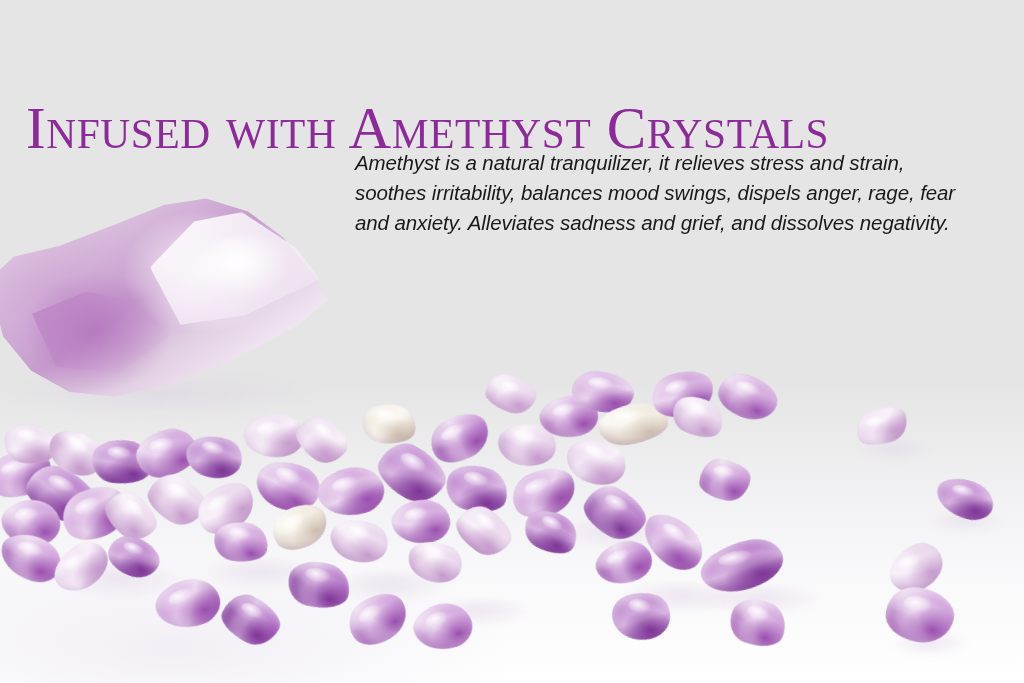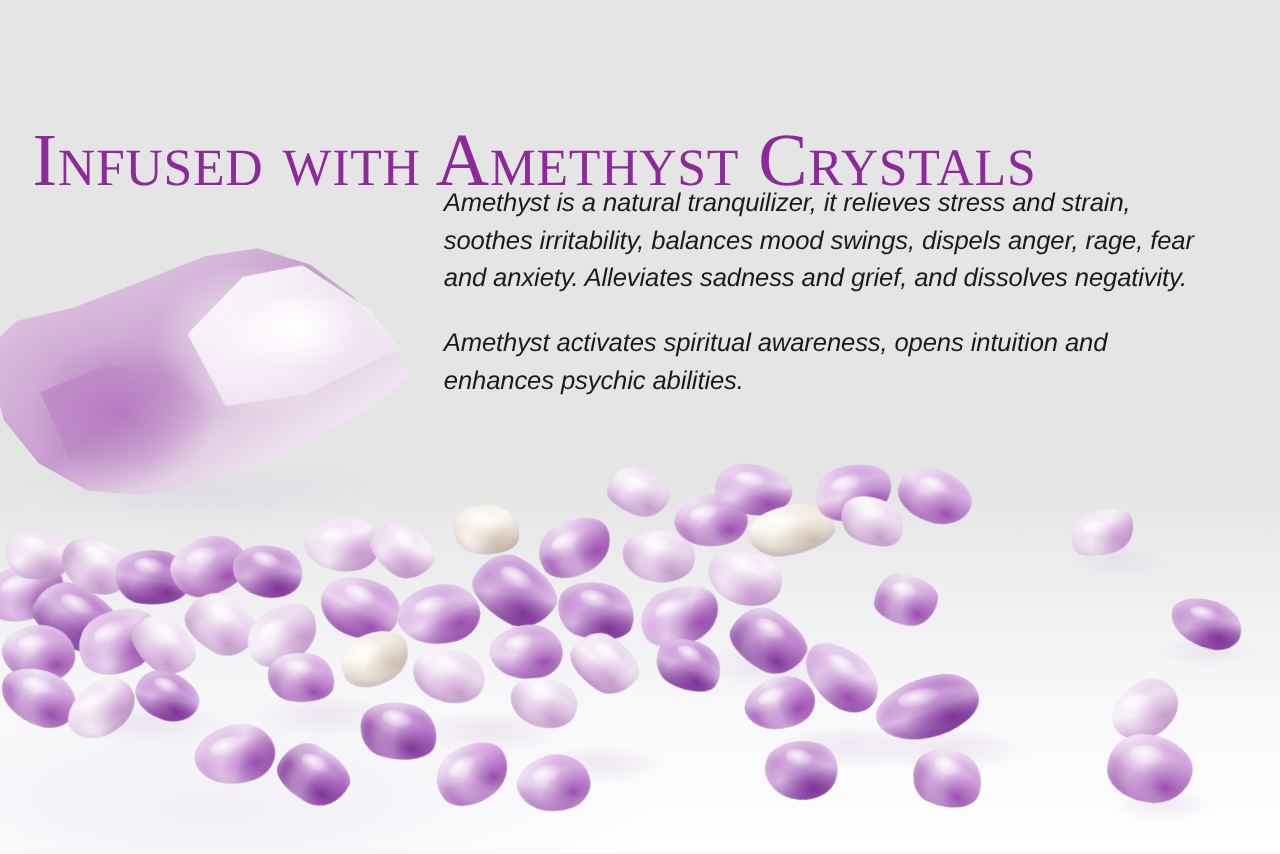--- a/index.html
+++ b/index.html
@@ -237,16 +237,15 @@
         <div class="stone" style="left: 936px; top: 480px; width: 58px; height: 38px; border-radius: 50% 50% 38% 62% / 40% 56% 44% 60%; transform: rotate(14deg); background: radial-gradient(55% 45% at 32% 28%, rgb(217, 182, 226) 0%, rgba(255, 255, 255, 0) 62%), radial-gradient(60% 55% at 72% 74%, rgb(126, 53, 151) 0%, rgba(255, 255, 255, 0) 78%), linear-gradient(161deg, rgb(168, 95, 189) 0%, rgb(217, 182, 226) 55%, rgb(126, 53, 151) 100%); box-shadow: rgba(110, 47, 140, 0.18) 0px -3px 6px inset, rgba(255, 255, 255, 0.55) 2px 3px 6px inset;"></div>
         <div class="stone" style="left: 888px; top: 546px; width: 56px; height: 44px; border-radius: 64% 36% 54% 46% / 52% 48%; transform: rotate(-26deg); background: radial-gradient(55% 45% at 32% 28%, rgb(248, 240, 249) 0%, rgba(255, 255, 255, 0) 62%), radial-gradient(60% 55% at 72% 74%, rgb(199, 156, 205) 0%, rgba(255, 255, 255, 0) 78%), linear-gradient(198deg, rgb(226, 201, 230) 0%, rgb(248, 240, 249) 55%, rgb(199, 156, 205) 100%); box-shadow: rgba(110, 47, 140, 0.18) 0px -3px 6px inset, rgba(255, 255, 255, 0.55) 2px 3px 6px inset;"></div>
         <div class="stone" style="left: 886px; top: 588px; width: 68px; height: 54px; border-radius: 42% 58% 48% 52% / 54% 46% 56% 44%; transform: rotate(10deg); background: radial-gradient(55% 45% at 32% 28%, rgb(235, 214, 239) 0%, rgba(255, 255, 255, 0) 62%), radial-gradient(60% 55% at 72% 74%, rgb(154, 79, 174) 0%, rgba(255, 255, 255, 0) 78%), linear-gradient(235deg, rgb(196, 137, 210) 0%, rgb(235, 214, 239) 55%, rgb(154, 79, 174) 100%); box-shadow: rgba(110, 47, 140, 0.18) 0px -3px 6px inset, rgba(255, 255, 255, 0.55) 2px 3px 6px inset;"></div>
       </div>
   </div>
 
   <h1 class="headline">Infused with Amethyst Crystals</h1>
 
   <div class="copy">
     <p>Amethyst is a natural tranquilizer, it relieves stress and strain, soothes irritability, balances mood swings, dispels anger, rage, fear and anxiety. Alleviates sadness and grief, and dissolves negativity.</p>
-    <p>Amethyst activates spiritual awareness, opens intuition and enhances psychic abilities.</p>
   </div>
 
 </div>
 
 </body></html>

